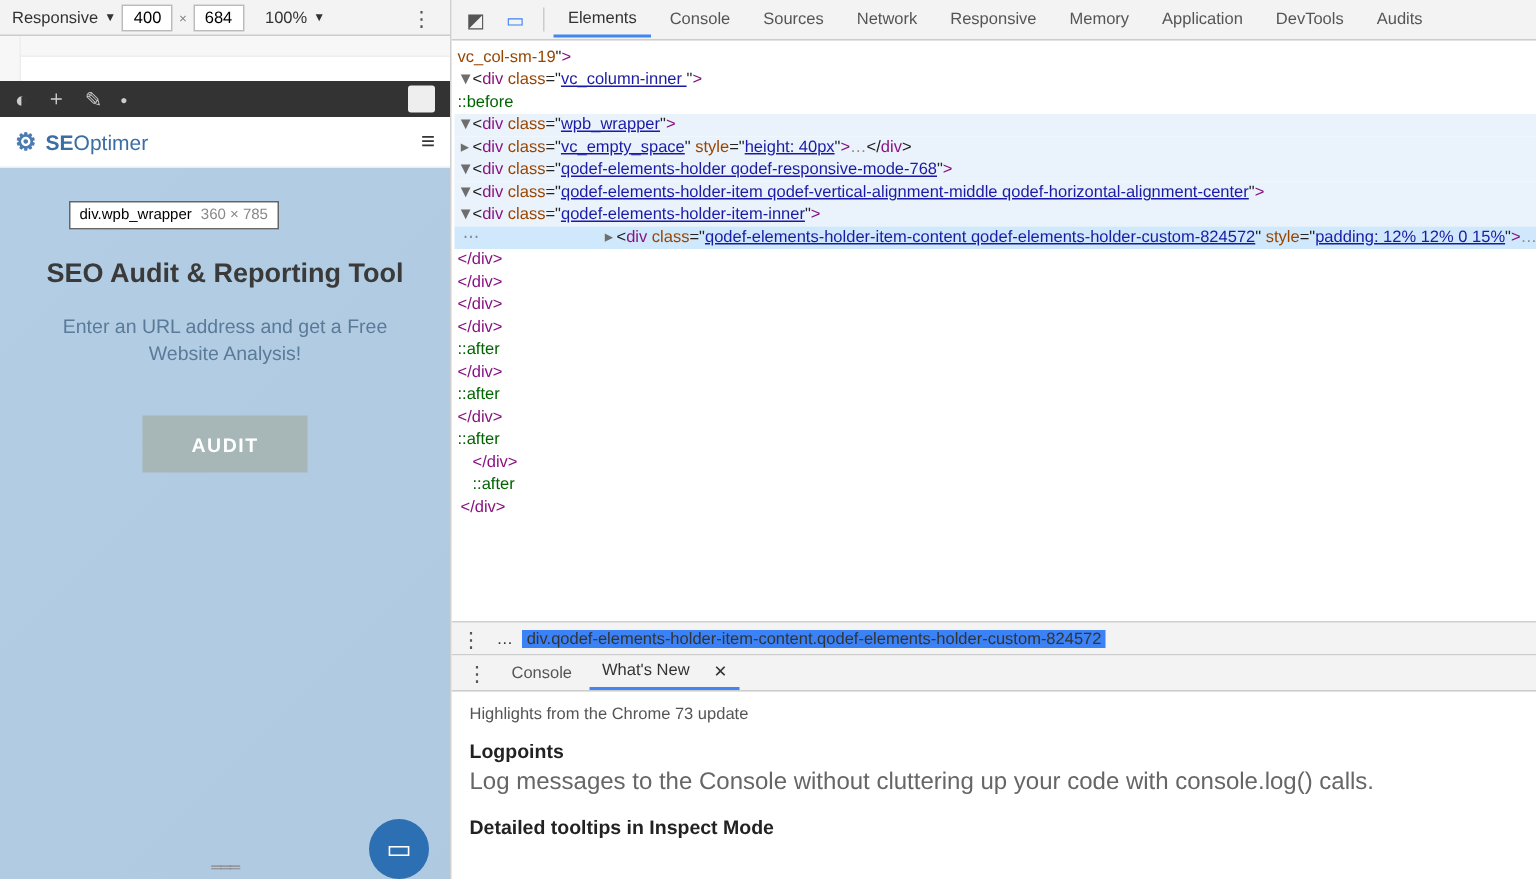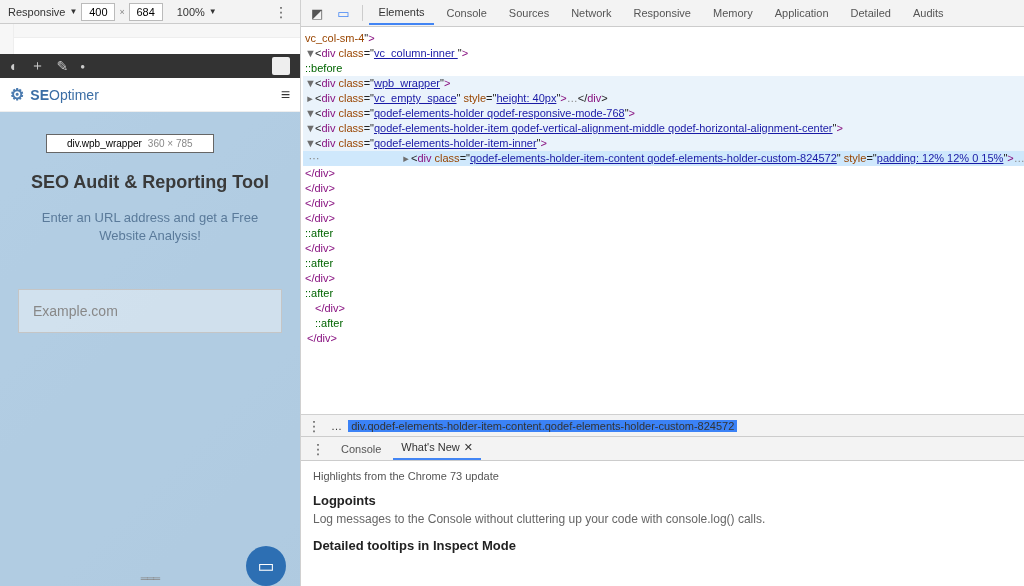--- a/index.html
+++ b/index.html
@@ -24,25 +24,25 @@
 .device-topbar .ic { color:#ccc; font-size:14px; }
 .device-topbar .avatar { width:18px; height:18px; background:#eee; border-radius:2px; margin-left:auto; }
 .site-header { height:34px; background:#fff; border-bottom:1px solid #eee; display:flex; align-items:center; padding:0 10px; justify-content:space-between; }
 .site-logo { display:flex; align-items:center; gap:6px; font-weight:600; font-size:14px; color:#3b6ea5; }
 .site-logo .gear { color:#4b7bb0; font-size:16px; }
 .menu-icon { font-size:16px; color:#333; }
 .overlay-region { position:relative; height:488px; background:linear-gradient(135deg,#fbfbfb 0%,#f2f2f2 100%); overflow:hidden; }
 .overlay-region::before { content:""; position:absolute; inset:0; background:rgba(120,170,210,0.55); }
 .hero { position:relative; z-index:1; padding:60px 18px 0; text-align:center; color:#444; }
 .hero h1 { font-size:18px; font-weight:700; color:#3a3a3a; margin-bottom:16px; }
-.hero p { font-size:13px; color:#5a7a9a; line-height:1.4; margin-bottom:44px;text-align:center; }
+.hero p { font-size:13px; color:#5a7a9a; line-height:1.4; margin-bottom:32px;text-align:center; }
 .hero .field { width:100%; height:44px; border:1px solid #c5c5c5; background:rgba(255,255,255,0.4); padding:0 14px; font-size:14px; color:#888; text-align:left; display:flex; align-items:center; margin-bottom:22px; }
 .hero .audit-btn { width:110px; height:38px; background:#a7b6b6; color:#fff; font-weight:600; font-size:13px; border:none; letter-spacing:1px; }
 .chat-bubble { position:absolute; right:14px; bottom:14px; width:40px; height:40px; border-radius:50%; background:#2d6fb3; z-index:2; display:flex; align-items:center; justify-content:center; color:#fff; font-size:18px; }
-.tooltip { position:absolute; top:110px; left:46px; background:#fff; border:1px solid #666; padding:3px 20px; font-size:10px; z-index:5; display:flex; gap:6px; }
+.tooltip { position:absolute; top:110px; left:46px; background:#fff; border:1px solid #666; padding:3px 6px; font-size:10px; z-index:5; display:flex; gap:6px; }
 .tooltip .dims { color:#888; }
 .drag-handle { position:absolute; bottom:2px; left:50%; transform:translateX(-50%); color:#888; font-size:10px; letter-spacing:-1px; }
 
 
 .right-pane { flex:1; display:flex; flex-direction:column; background:#fff; }
 .dt-tabs-row { height:27px; background:#f3f3f3; border-bottom:1px solid #ccc; display:flex; align-items:center; padding:0 4px; gap:2px; }
 .dt-tabs-row .icon-btn { padding:3px 6px; color:#555; font-size:13px; }
 .dt-tabs-row .tab { padding:5px 10px; color:#555; }
 .dt-tabs-row .tab.active { border-bottom:2px solid #4285f4; color:#333; }
 .dt-tabs-row .spacer { flex:1; }
@@ -66,28 +66,28 @@
 .breadcrumb { height:22px; border-top:1px solid #d0d0d0; background:#f3f3f3; display:flex; align-items:center; padding:0 6px; gap:10px; font-size:11px; color:#333; overflow:hidden; }
 .breadcrumb .more { color:#555; font-size:14px; }
 .breadcrumb .crumbs { flex:1; white-space:nowrap; overflow:hidden; text-overflow:ellipsis; }
 .breadcrumb .crumbs .cur { background:#3b82f6; padding:1px 3px; }
 
 
 .drawer { border-top:1px solid #ccc; background:#fff; display:flex; flex-direction:column; flex:0 0 150px; }
 .drawer-tabs { height:24px; background:#f3f3f3; border-bottom:1px solid #ccc; display:flex; align-items:center; padding:0 6px; gap:4px; }
 .drawer-tabs .more { color:#555; font-size:14px; padding:0 4px; }
 .drawer-tabs .dtab { padding:4px 8px; color:#555; }
-.drawer-tabs .dtab.active { color:#333; border-bottom:2px solid #4285f4; display:flex; gap:4px; }
+.drawer-tabs .dtab.active { color:#333; border-bottom:2px solid #4285f4; display:flex; gap:16px; }
 .drawer-tabs .close-x { font-size:11px; }
 .drawer-body { flex:1; display:flex; overflow:hidden; }
 .drawer-content { flex:1; padding:8px 12px; overflow:auto; font-size:12px; color:#333; line-height:1.4; }
 .drawer-content h4 { font-size:11px; color:#555; font-weight:400; margin-bottom:8px; }
 .drawer-content .item { margin-bottom:10px; }
 .drawer-content .item b { font-size:13px; color:#222; font-weight:600; display:block; }
-.drawer-content .item span { color:#666; font-size:12px; }
+.drawer-content .item span { color:#666; font-size:16px; }
 
 </style>
 </head>
 <body>
 
 <div class="left-pane">
   <div class="device-toolbar">
     <div class="dd">
       <span>Responsive</span>
       <span class="tri">▼</span>
@@ -123,23 +123,21 @@
         <div class="site-logo">
           <span class="gear">⚙</span>
           <span><span>SE</span><span style="font-weight:400">Optimer</span></span>
         </div>
         <span class="menu-icon">≡</span>
       </div>
       <div class="overlay-region">
         <div class="hero">
           <h1>SEO Audit &amp; Reporting Tool</h1>
           <p>Enter an URL address and get a Free Website Analysis!</p>
-          <div class="field">
-            <span>Example.com</span>
-          </div>
+          <button class="audit-btn">AUDIT</button>
         </div>
         <div class="chat-bubble">
           <span>▭</span>
         </div>
       </div>
     </div>
     <span class="drag-handle">═══</span>
   </div>
 </div>
 
@@ -148,31 +146,31 @@
     <span class="icon-btn">◩</span>
     <span class="icon-btn" style="color:#4285f4">▭</span>
     <span style="width:1px;height:16px;background:#ccc;margin:0 4px"></span>
     <span class="tab active">Elements</span>
     <span class="tab">Console</span>
     <span class="tab">Sources</span>
     <span class="tab">Network</span>
     <span class="tab">Responsive</span>
     <span class="tab">Memory</span>
     <span class="tab">Application</span>
-    <span class="tab">Detailed</span>
+    <span class="tab">DevTools</span>
     <span class="tab">Audits</span>
     <span class="spacer"></span>
 
   </div>
 
   <div class="dt-body">
 
     <div class="elements-col">
       <div class="tree">
-        <div class="row i1"><span class="attr-n">vc_col-sm-4</span>"<span class="tag">&gt;</span></div>
+        <div class="row i1"><span class="attr-n">vc_col-sm-19</span>"<span class="tag">&gt;</span></div>
         <div class="row i1"><span class="fold">▼</span>&lt;<span class="tag">div</span> <span class="attr-n">class</span>="<span class="attr-v">vc_column-inner </span>"<span class="tag">&gt;</span></div>
         <div class="row i2"><span class="pseudo">::before</span></div>
         <div class="row hl-wrap i2"><span class="fold">▼</span>&lt;<span class="tag">div</span> <span class="attr-n">class</span>="<span class="attr-v">wpb_wrapper</span>"<span class="tag">&gt;</span></div>
         <div class="row hl-wrap i3"><span class="fold">▸</span>&lt;<span class="tag">div</span> <span class="attr-n">class</span>="<span class="attr-v">vc_empty_space</span>" <span class="attr-n">style</span>="<span class="attr-v">height: 40px</span>"<span class="tag">&gt;</span><span class="grey">…</span>&lt;/<span class="tag">div</span>&gt;</div>
         <div class="row hl-wrap i3"><span class="fold">▼</span>&lt;<span class="tag">div</span> <span class="attr-n">class</span>="<span class="attr-v">qodef-elements-holder qodef-responsive-mode-768</span>"<span class="tag">&gt;</span></div>
         <div class="row hl-wrap i4"><span class="fold">▼</span>&lt;<span class="tag">div</span> <span class="attr-n">class</span>="<span class="attr-v">qodef-elements-holder-item qodef-vertical-alignment-middle qodef-horizontal-alignment-center</span>"<span class="tag">&gt;</span></div>
         <div class="row hl-wrap i5"><span class="fold">▼</span>&lt;<span class="tag">div</span> <span class="attr-n">class</span>="<span class="attr-v">qodef-elements-holder-item-inner</span>"<span class="tag">&gt;</span></div>
         <div class="row sel" style="position:relative"><span class="gutter-dots">⋯</span><span class="i6" style="display:inline-block"><span class="fold">▸</span>&lt;<span class="tag">div</span> <span class="attr-n">class</span>="<span class="attr-v">qodef-elements-holder-item-content qodef-elements-holder-custom-824572</span>" <span class="attr-n">style</span>="<span class="attr-v">padding: 12% 12% 0 15%</span>"<span class="tag">&gt;</span><span class="grey">…</span>&lt;/&gt;</span></div>
         <div class="row i5"><span class="tag">&lt;/div&gt;</span></div>
         <div class="row i4"><span class="tag">&lt;/div&gt;</span></div>

